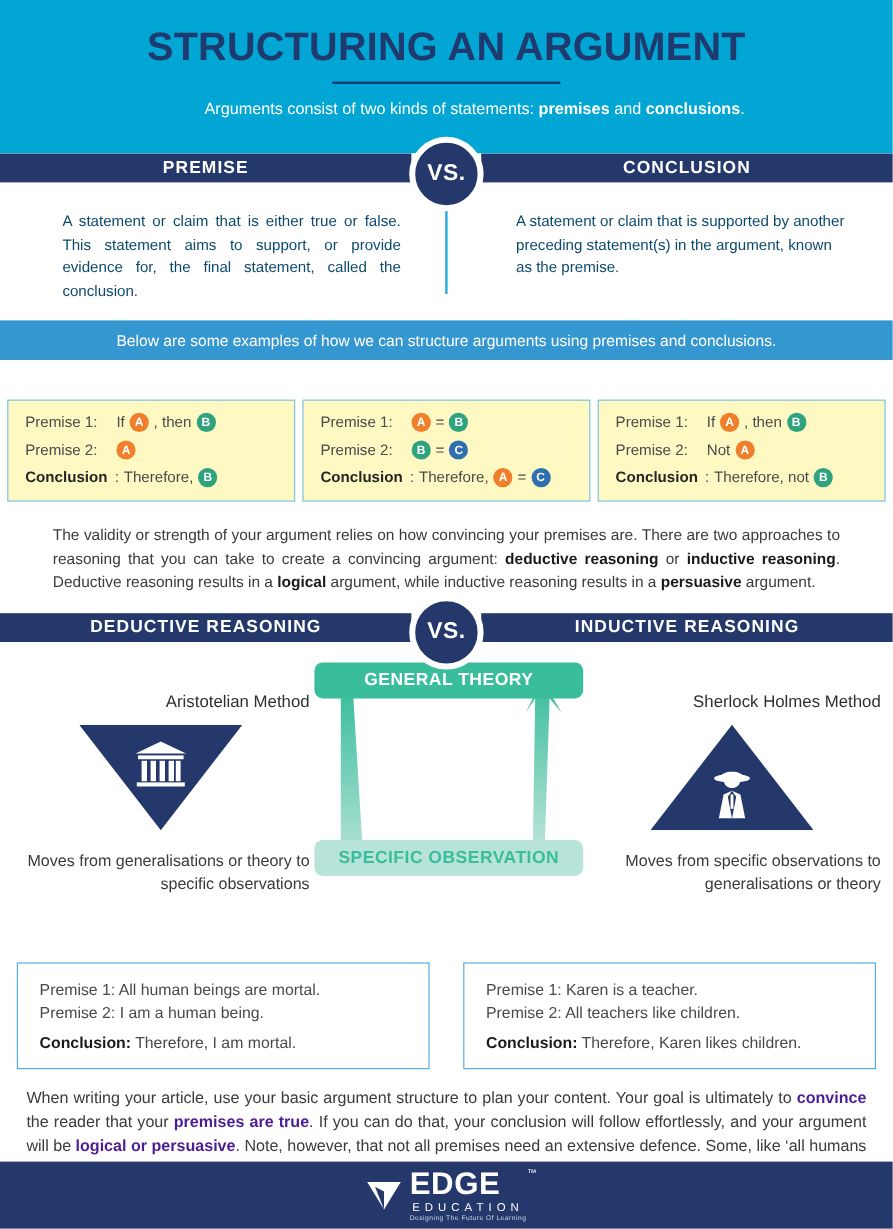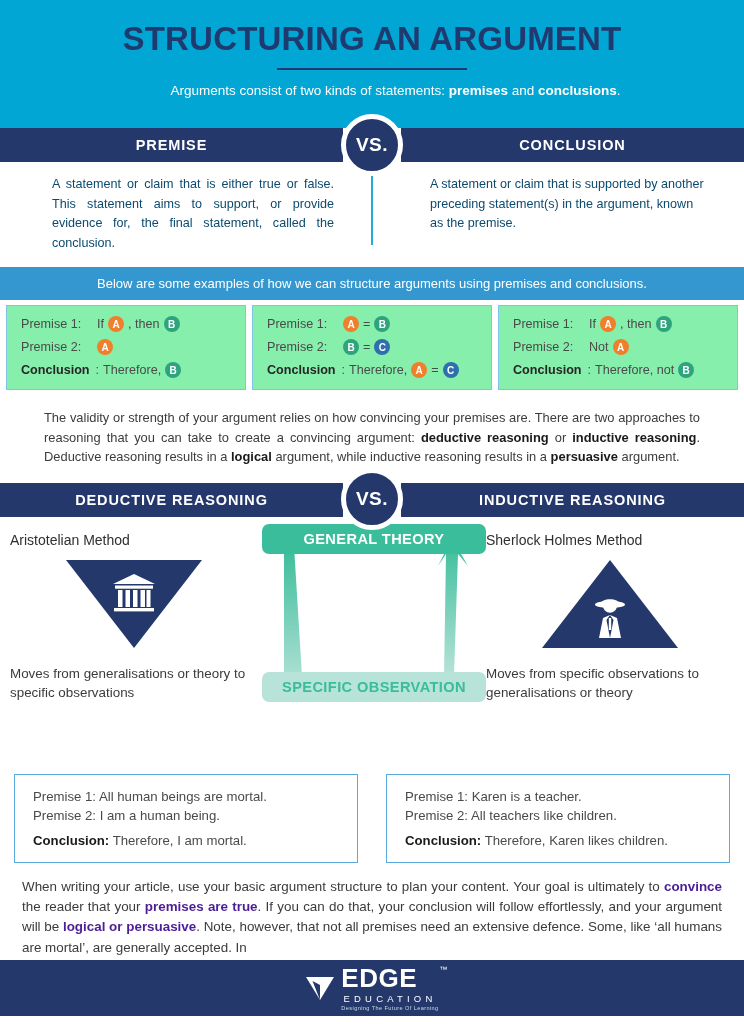--- a/index.html
+++ b/index.html
@@ -39,21 +39,21 @@
 
   
   .vsbar {
     position: relative;
     height: 33px;
     background: #ffffff;
     display: flex;
   }
   .vsbar .band {
     background: #24386c;
-    height: 34px;
+    height: 24px;
     flex: 1;
     color: #fff;
     font-size: 14.5px;
     font-weight: bold;
     letter-spacing: 0.9px;
     display: flex; align-items: center; justify-content: center;
   }
   .vsbar .gap { width: 58px; background: #fff; }
   .vs-circle {
     position: absolute;
@@ -87,21 +87,22 @@
     text-align: center;
     padding: 9px 8px;
   }
 
   
   .examples { display: flex; padding: 5px 6px 6px 6px; gap: 6px; }
   .ex-box {
     flex: 1;
     border: 1px solid #7ec4e8;
     padding: 10px 12px 11px 14px;
-    background: #86efac;
+    background: #fef9c3;
+    margin-top: 28px;
   }
   .ex-row { font-size: 12.6px; color: #4a4a4a; margin-bottom: 7px;
             display: flex; align-items: center; white-space: nowrap; }
   .ex-row:last-child { margin-bottom: 0; }
   .ex-label { min-width: 74px; color: #4a4a4a; }
   .ex-label.concl { font-weight: bold; color: #262626; min-width: auto; margin-right: 4px;}
   .tok { margin: 0 2px; }
   .badge {
     display: inline-flex; align-items: center; justify-content: center;
     width: 16px; height: 16px; border-radius: 50%;
@@ -119,21 +120,21 @@
     font-size: 12.9px; color: #3b3b3b; line-height: 1.52;
     text-align: justify;
   }
   .midpara b { font-weight: bold; color: #1a1a1a; }
 
   
   .vsbar2 { margin-top: 2px; }
 
   
   .reason { position: relative; height: 260px; }
-  .rcol { position: absolute; top: 16px; width: 248px; text-align: left; }
+  .rcol { position: absolute; top: 32px; width: 248px; text-align: right; }
   .rcol.left { left: 10px; }
   .rcol.right { left: 486px; }
   .rmethod { font-size: 14px; color: #2f2f2f; margin-bottom: 12px; }
   .tri-wrap { height: 92px; display: flex; align-items: flex-start; justify-content: center; }
   .tri {
     position: relative; width: 136px; height: 88px;
   }
   .tri.down {
     background: #24386c;
     clip-path: polygon(0 0, 100% 0, 50% 100%);
@@ -169,21 +170,21 @@
   .closing {
     padding: 14px 22px 0 22px;
     font-size: 13.4px; color: #3b3b3b; line-height: 1.5;
     text-align: justify;
   }
   .closing b { font-weight: bold; color: #4c1d95; }
   .closing .c { display: block; text-align: center; }
 
   
   .footer {
-    position: absolute; left: 0; bottom: 8px;
+    position: absolute; left: 0; bottom: 0;
     width: 744px; height: 56px;
     background: #24386c;
     display: flex; align-items: center; justify-content: center;
   }
   .logo { display: flex; align-items: center; gap: 6px; }
   .logo-mark { width: 30px; height: 26px; }
   .logo-text { color: #fff; line-height: 1; }
   .logo-word { font-size: 26px; font-weight: bold; letter-spacing: 0.5px; position: relative; }
   .logo-tm { font-size: 8px; position: absolute; top: 1px; right: -9px; font-weight: normal;}
   .logo-sub { font-size: 9.5px; letter-spacing: 4.2px; margin-top: 3px; text-align: center; }

